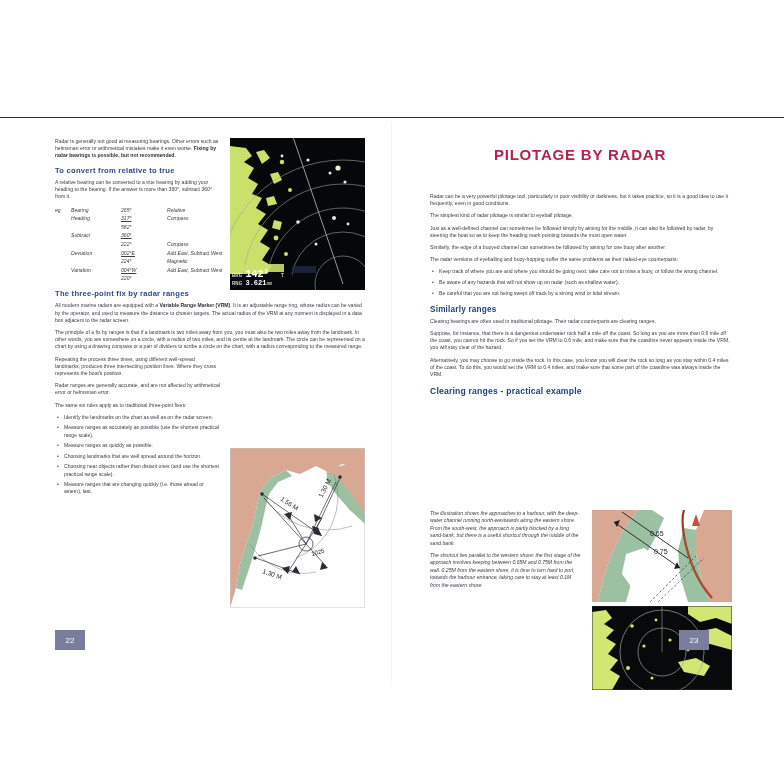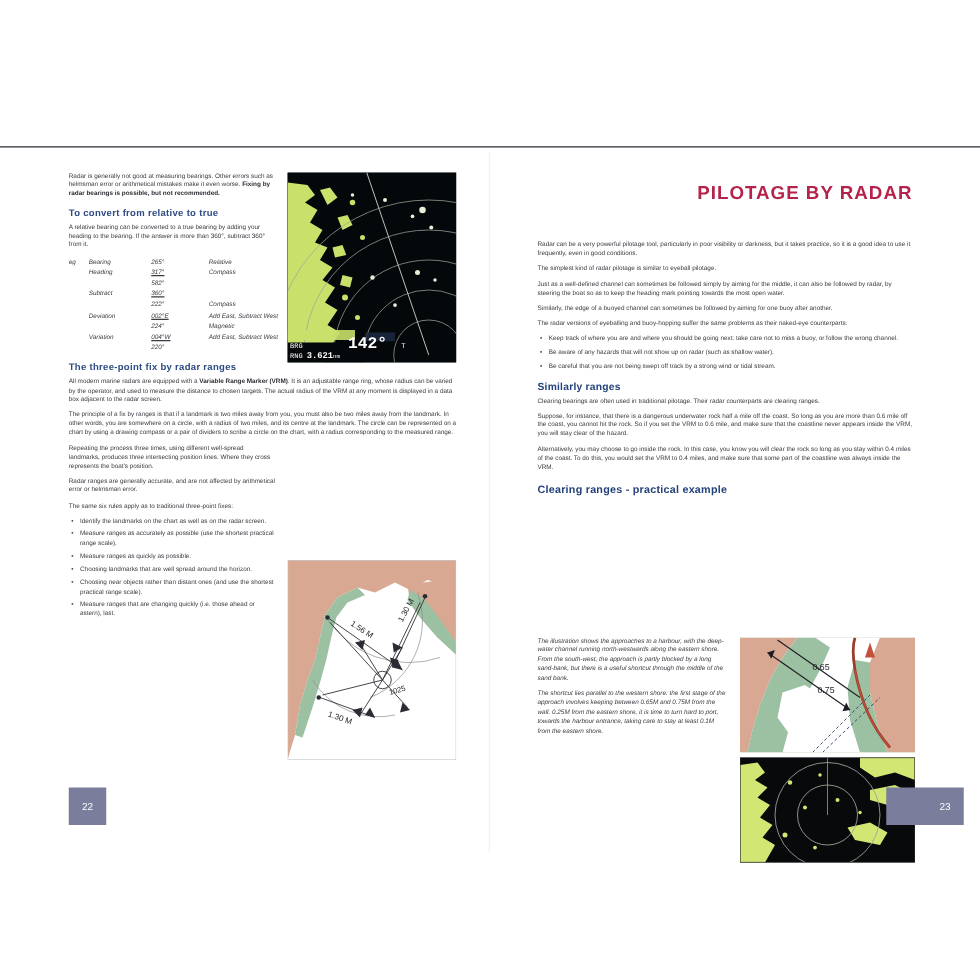--- a/index.html
+++ b/index.html
@@ -33,36 +33,36 @@
   ul.bl li{font-size:5.1px;line-height:7.2px;color:#3b3b43;margin:0 0 3.4px 0;position:relative;}
   ul.bl li:before{content:"\2022";position:absolute;left:-7px;top:0;color:#3b3b43;font-size:5.1px;}
 
   
   .radar-left{position:absolute;left:175px;top:0px;width:135px;height:152px;background:#05080a;overflow:hidden;border:0;}
 
   
   .chart-left{position:absolute;left:175px;top:310px;width:135px;height:160px;background:#ffffff;overflow:hidden;}
 
   
-  .title-red{font-size:15px;font-weight:bold;color:#b5234a;text-align:right;letter-spacing:.8px;margin:8px 0 30px 0;font-family:"Liberation Sans",sans-serif;}
+  .title-red{font-size:15px;font-weight:bold;color:#b5234a;text-align:center;letter-spacing:.8px;margin:8px 0 30px 0;font-family:"Liberation Sans",sans-serif;}
   .hd-navy{font-size:8.2px;font-weight:bold;color:#23417a;margin:8px 0 4px 0;letter-spacing:.2px;}
   .hd-navy.lg{font-size:8.6px;}
   .italic-cap{font-size:5.1px;line-height:7.4px;color:#3b3b43;font-style:italic;margin:0 0 5px 0;}
 
   .right-fig-wrap{position:absolute;left:162px;top:372px;width:140px;height:180px;}
   .fig-top{position:absolute;left:0;top:0;width:140px;height:92px;overflow:hidden;background:#cfd9c9;}
   .fig-bot{position:absolute;left:0;top:96px;width:140px;height:84px;overflow:hidden;background:#07090a;}
 
   .cap-col{position:absolute;left:0;top:372px;width:152px;}
 
   
-  .pagenum{position:absolute;width:30px;height:30px;background:#7b7d9c;color:#ffffff;
+  .pagenum{position:absolute;width:30px;height:20px;background:#7b7d9c;color:#ffffff;
            font-size:8px;display:flex;align-items:center;justify-content:center;}
   .pagenum.l{left:55px;top:630px;}
-  .pagenum.r{left:709px;top:630px;padding-left:32px;}
+  .pagenum.r{left:679px;top:630px;}
 
   .fold{position:absolute;left:391px;top:122px;width:1px;height:560px;background:#f2f2f4;}
   svg{display:block;}
 </style>
 </head>
 <body>
 
 <div id="page">
 
   <div class="top-rule"></div>
@@ -112,21 +112,21 @@
             <circle cx="86" cy="106" r="1.5"></circle>
           </g>
 
           <rect x="0" y="126" width="54" height="8" fill="#c9e06a" opacity="0.9"></rect>
           <rect x="0" y="136" width="62" height="16" fill="#05080a"></rect>
           <rect x="62" y="128" width="24" height="7" fill="#1a2a44" opacity=".8"></rect>
         </svg>
         <div style="position:absolute;left:2px;top:133px;font-family:'Liberation Mono',monospace;font-size:5.6px;color:#ffffff;line-height:7.6px;white-space:nowrap;">
           <div>
             <span>BRG</span>
-            <b style="font-size:13px;margin-left:33px;">142°</b>
+            <b style="font-size:10px;">142°</b>
             <span style="margin-left:8px;">T</span>
           </div>
           <div>
             <span>RNG</span>
             <b style="font-size:7px;">3.621</b><span style="font-size:4.6px;">nm</span>
           </div>
         </div>
       </div>
 
       <div style="width:165px;">

